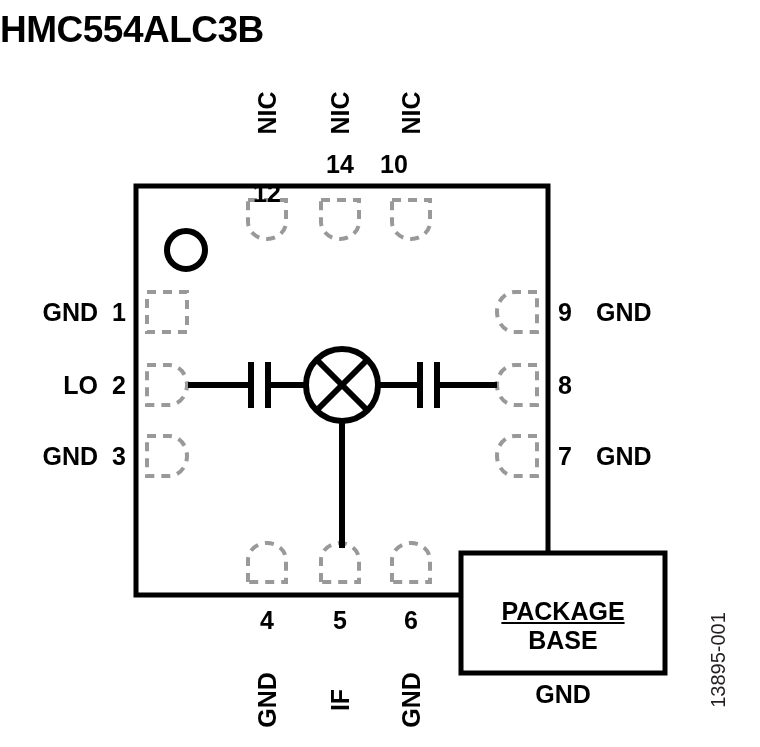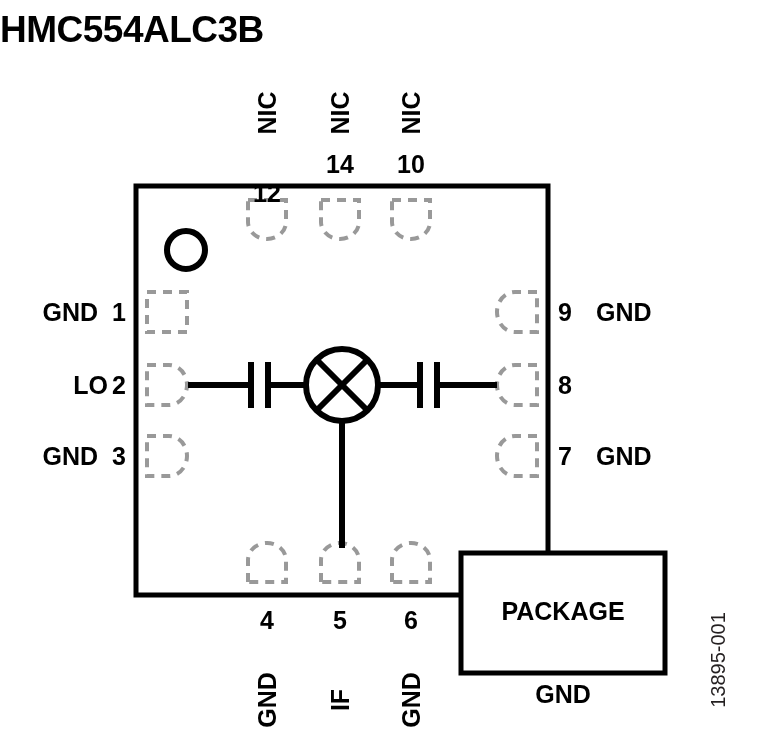--- a/index.html
+++ b/index.html
@@ -159,24 +159,24 @@
     <rect x="461" y="553" width="204" height="120" fill="#ffffff" stroke="#000000" stroke-width="5"></rect>
 
   </svg>
 
   <div class="vname rot-ccw" style="left:267px; top:113px;">NIC</div>
   <div class="vname rot-ccw" style="left:340px; top:113px;">NIC</div>
   <div class="vname rot-ccw" style="left:411px; top:113px;">NIC</div>
 
   <div class="lbl lbl-c" style="left:227px; top:152px; width:80px;margin-top:29px;">12</div>
   <div class="lbl lbl-c" style="left:300px; top:152px; width:80px;">14</div>
-  <div class="lbl lbl-c" style="left:371px; top:152px; width:80px;">10</div>
+  <div class="lbl lbl-c" style="left:354px; top:152px; width:80px;">10</div>
 
   <div class="lbl lbl-r" style="left:0px; top:300px; width:98px;">GND</div>
-  <div class="lbl lbl-r" style="left:0px; top:373px; width:98px;margin-left:10px;">LO</div>
+  <div class="lbl lbl-r" style="left:0px; top:373px; width:98px;">LO</div>
   <div class="lbl lbl-r" style="left:0px; top:444px; width:98px;">GND</div>
 
   <div class="lbl lbl-r" style="left:98px; top:300px; width:28px;">1</div>
   <div class="lbl lbl-r" style="left:98px; top:373px; width:28px;">2</div>
   <div class="lbl lbl-r" style="left:98px; top:444px; width:28px;">3</div>
 
   <div class="lbl lbl-l" style="left:558px; top:300px; width:28px;">9</div>
   <div class="lbl lbl-l" style="left:558px; top:373px; width:28px;">8</div>
   <div class="lbl lbl-l" style="left:558px; top:444px; width:28px;">7</div>
 
@@ -184,18 +184,19 @@
   <div class="lbl lbl-l" style="left:596px; top:444px; width:140px;">GND</div>
 
   <div class="lbl lbl-c" style="left:227px; top:608px; width:80px;">4</div>
   <div class="lbl lbl-c" style="left:300px; top:608px; width:80px;">5</div>
   <div class="lbl lbl-c" style="left:371px; top:608px; width:80px;">6</div>
 
   <div class="vname rot-ccw" style="left:267px; top:700px;">GND</div>
   <div class="vname rot-ccw" style="left:340px; top:700px;">IF</div>
   <div class="vname rot-ccw" style="left:411px; top:700px;">GND</div>
 
-  <div class="pkg-text" style="left:461px; top:597px; width:204px;">PACKAGE</div>
+  <div class="pkg-text" style="left:461px; top:597px; width:204px;text-decoration:underline;">PACKAGE</div>
+  <div class="pkg-text" style="left:461px; top:626px; width:204px;">BASE</div>
   <div class="pkg-text" style="left:461px; top:680px; width:204px;">GND</div>
 
   <div class="figid rot-ccw" style="left:718px; top:660px;">13895-001</div>
 
 </div>
 
 </body></html>

